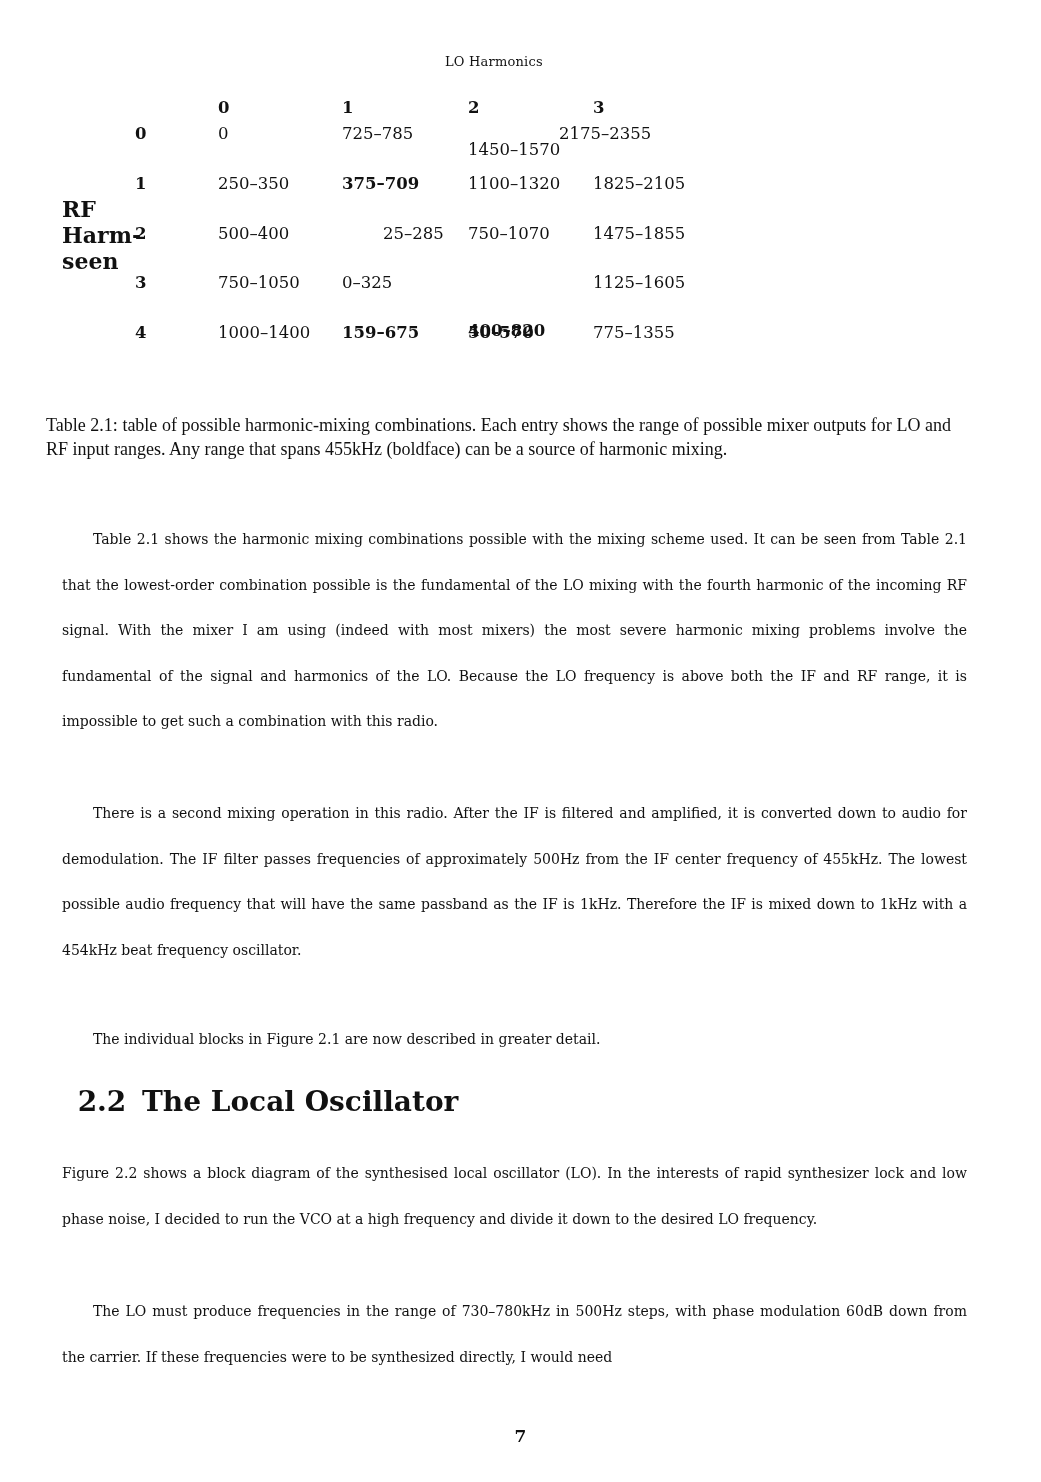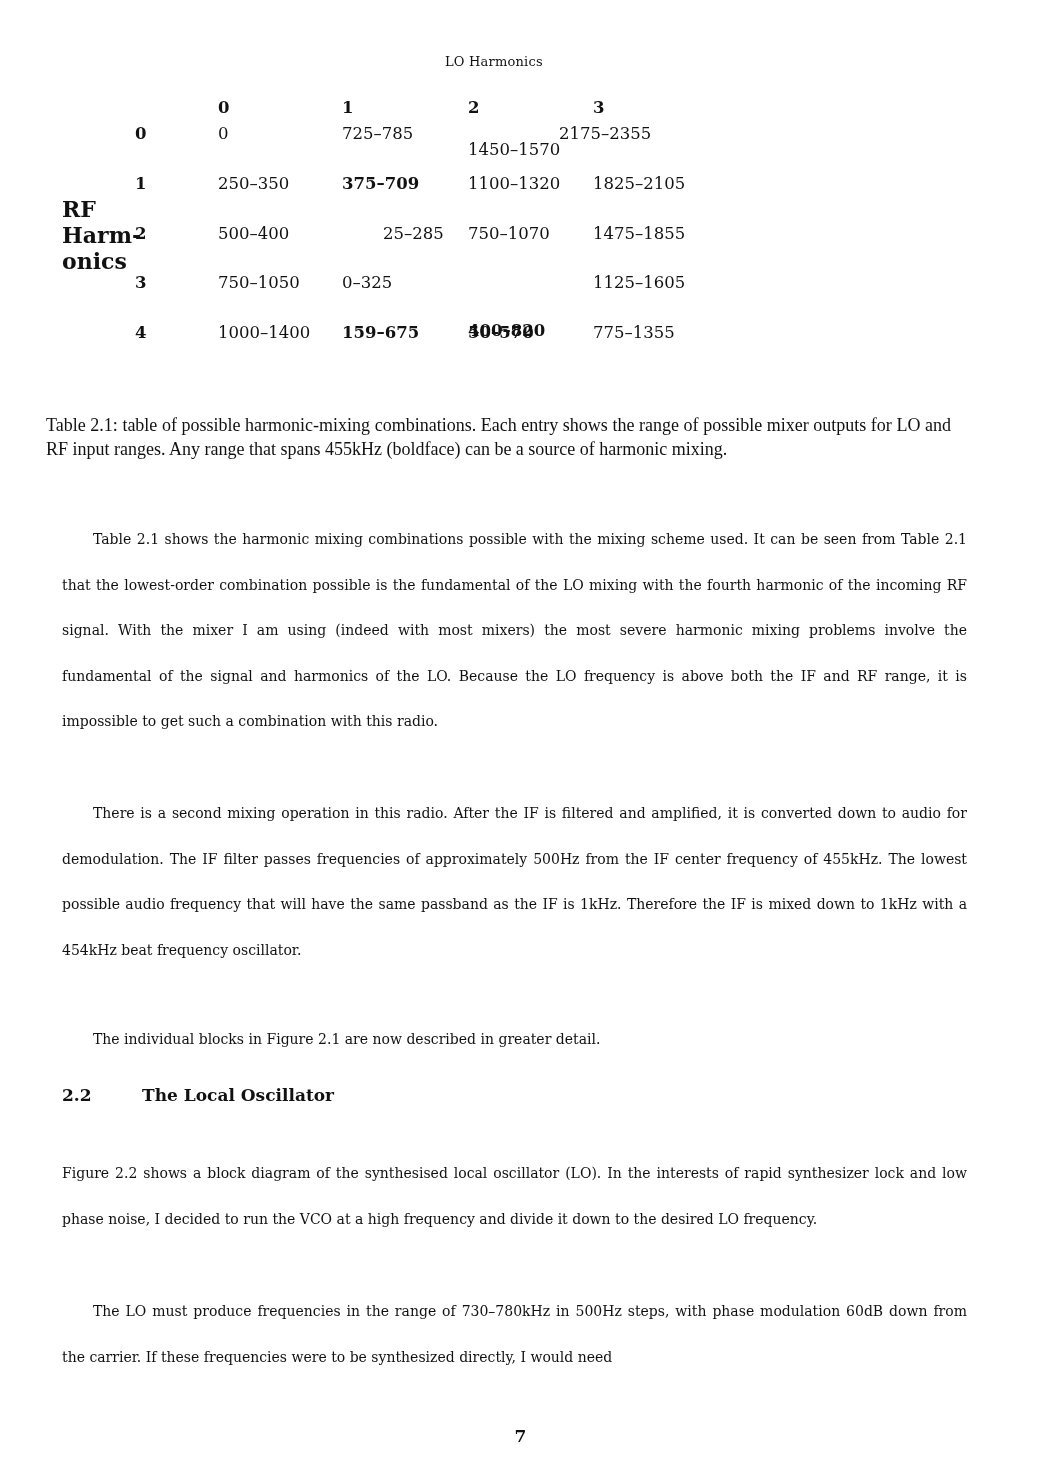--- a/index.html
+++ b/index.html
@@ -17,35 +17,35 @@
     left: 46px; top: 413px; width: 905px; font-size: 18px; line-height: 24px;
     text-align: justify;
     font-family: Liberation Serif, serif;
   }
   .para {
     position: absolute; left: 62px; width: 905px; font-size: 14px; line-height: 45.6px;
     text-align: justify; text-align-last: left; margin: 0;
   }
   .para.indent { text-indent: 31px; }
   .section-heading {
-    left: 62px; top: 1085px; font-size: 17px; font-weight: bold; white-space: nowrap;
+    left: 62px; top: 1085px; font-size: 28px; font-weight: bold; white-space: nowrap; text-align: center;
   }
   .section-heading .num { display: inline-block; width: 80px; }
   .page-number { left: 0; width: 1041px; top: 1426px; text-align: center; font-size: 17px; font-weight: bold; }
 </style>
 </head>
 <body>
 
 <div class="abs tbl-title">LO Harmonics</div>
 
 <div id="harmonic-table" class="abs" style="left:0;top:0;width:1041px;height:380px;">
   <div class="abs rf-label" style="top:196px;">
     <div>RF</div>
     <div>Harm-</div>
-    <div>onics</div>
+    <div>seen</div>
   </div>
 <div class="cell bold" style="left: 218px; top: 98px;">0</div>
     <div class="cell bold" style="left: 342px; top: 98px;">1</div>
     <div class="cell bold" style="left: 468px; top: 98px;">2</div>
     <div class="cell bold" style="left: 593px; top: 98px;">3</div>
     <div class="cell bold" style="left: 135px; top: 124px;">0</div>
     <div class="cell" style="left: 218px; top: 124px;">0</div>
     <div class="cell" style="left: 342px; top: 124px;">725–785</div>
     <div class="cell" style="left: 468px; top: 124px; margin-top: 16px;">1450–1570</div>
     <div class="cell" style="left: 559px; top: 124px;">2175–2355</div>

